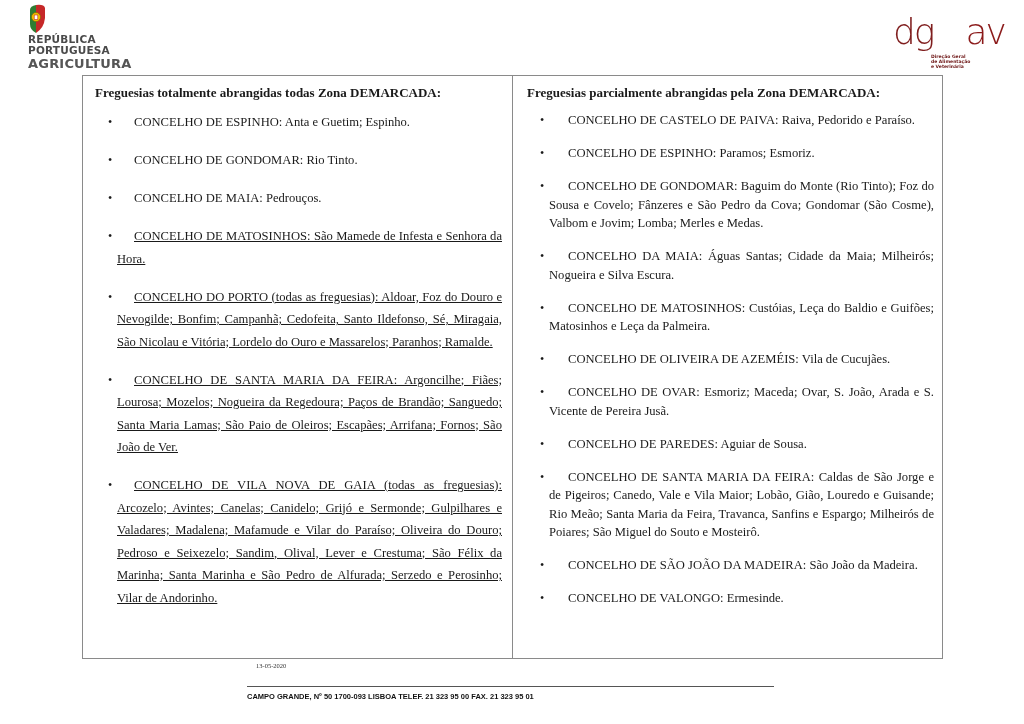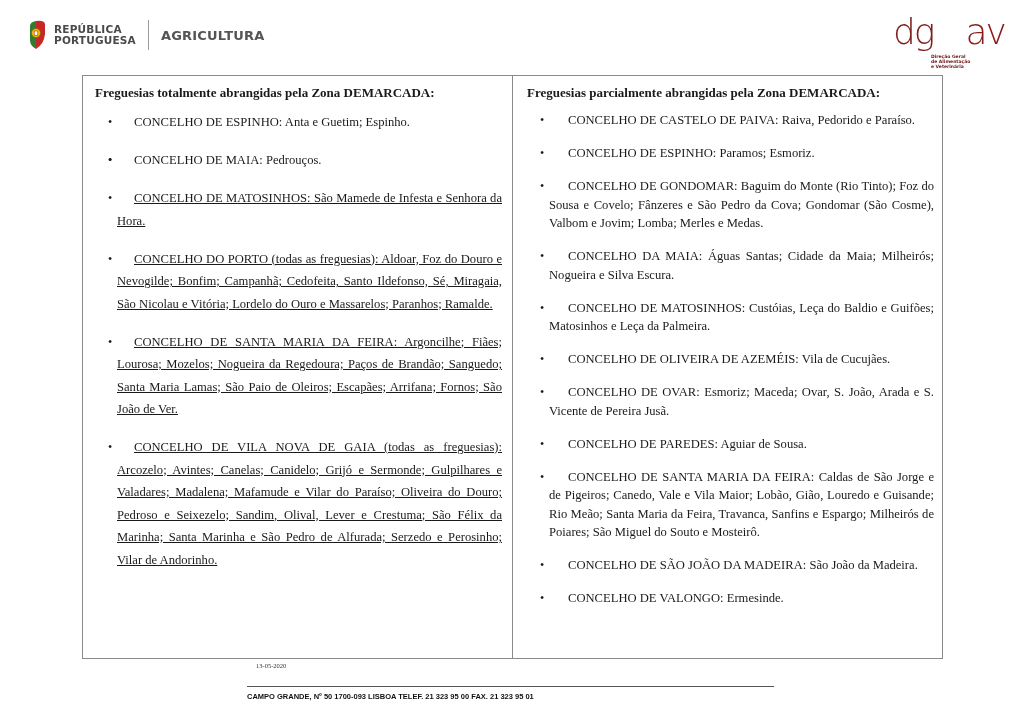--- a/index.html
+++ b/index.html
@@ -1,17 +1,17 @@
 <!DOCTYPE html>
 <html><head>
 <meta charset="utf-8">
 <style>
   html, body { margin:0; padding:0; background:#ffffff; }
   body { width:1024px; height:724px; position:relative; overflow:hidden; font-family:"Liberation Serif", serif; color:#1a1a1a; }
-  .header-left { position:absolute; left:28px; top:18px; height:34px; display:flex; align-items:center; }
+  .header-left { position:absolute; left:28px; top:4px; height:34px; display:flex; align-items:flex-start;flex-direction:column; }
   .flag { width:18px; height:30px; position:relative; margin-right:8px; }
   .rp-text { font-family:"DejaVu Sans", sans-serif; font-weight:bold; font-size:10.5px; line-height:11px; color:#4a4a4a; letter-spacing:0.2px; }
   .vsep { width:1px; height:30px; background:#9a9a9a; margin:0 12px 0 12px; }
   .agri { font-family:"DejaVu Sans", sans-serif; font-weight:bold; font-size:13px; color:#555; letter-spacing:0.2px; }
   .header-right { position:absolute; left:893px; top:14px; width:90px; height:48px; }
   .dgav { font-family:"DejaVu Sans", sans-serif; font-size:36px; line-height:36px; letter-spacing:-2px; font-weight:300; }
   .dgav .dg { color:#7f1d1d; }
   .dgav .av { color:#8b1a1a;padding-left:32px; }
   .dgav-sub { position:absolute; left:38px; top:40px; font-family:"DejaVu Sans", sans-serif; font-weight:bold; font-size:4.5px; line-height:5px; color:#6d1515; white-space:pre; }
   .doc-table { position:absolute; left:82px; top:75px; width:861px; height:584px; border:1.5px solid #8a8a8a; box-sizing:border-box; display:flex; }
@@ -54,24 +54,24 @@
   <div class="dgav">
     <span class="dg">dg</span><span class="av">av</span>
   </div>
   <div class="dgav-sub">Direção Geral
 de Alimentação
 e Veterinária</div>
 </div>
 
 <div class="doc-table">
   <div class="col col-left">
-    <p class="col-title">Freguesias totalmente abrangidas pela Zona DEMARCADA:</p>
+    <p class="col-title">Freguesias totalmente abrangidas todas Zona DEMARCADA:</p>
     <ul class="items">
       <li><span class="bullet">•</span><span>CONCELHO DE ESPINHO: Anta e Guetim; Espinho.</span></li>
-      <li><span class="bullet">•</span></li>
+      <li><span class="bullet">•</span><span>CONCELHO DE GONDOMAR: Rio Tinto.</span></li>
       <li><span class="bullet">•</span><span>CONCELHO DE MAIA: Pedrouços.</span></li>
       <li>
           <span class="bullet">•</span>
           <span class="body-wrap">CONCELHO DE MATOSINHOS: São Mamede de Infesta e Senhora da Hora.</span>
         </li>
       <li>
           <span class="bullet">•</span>
           <span class="body-wrap">CONCELHO DO PORTO (todas as freguesias): Aldoar, Foz do Douro e Nevogilde; Bonfim; Campanhã; Cedofeita, Santo Ildefonso, Sé, Miragaia, São Nicolau e Vitória; Lordelo do Ouro e Massarelos; Paranhos; Ramalde.</span>
         </li>
       <li>

